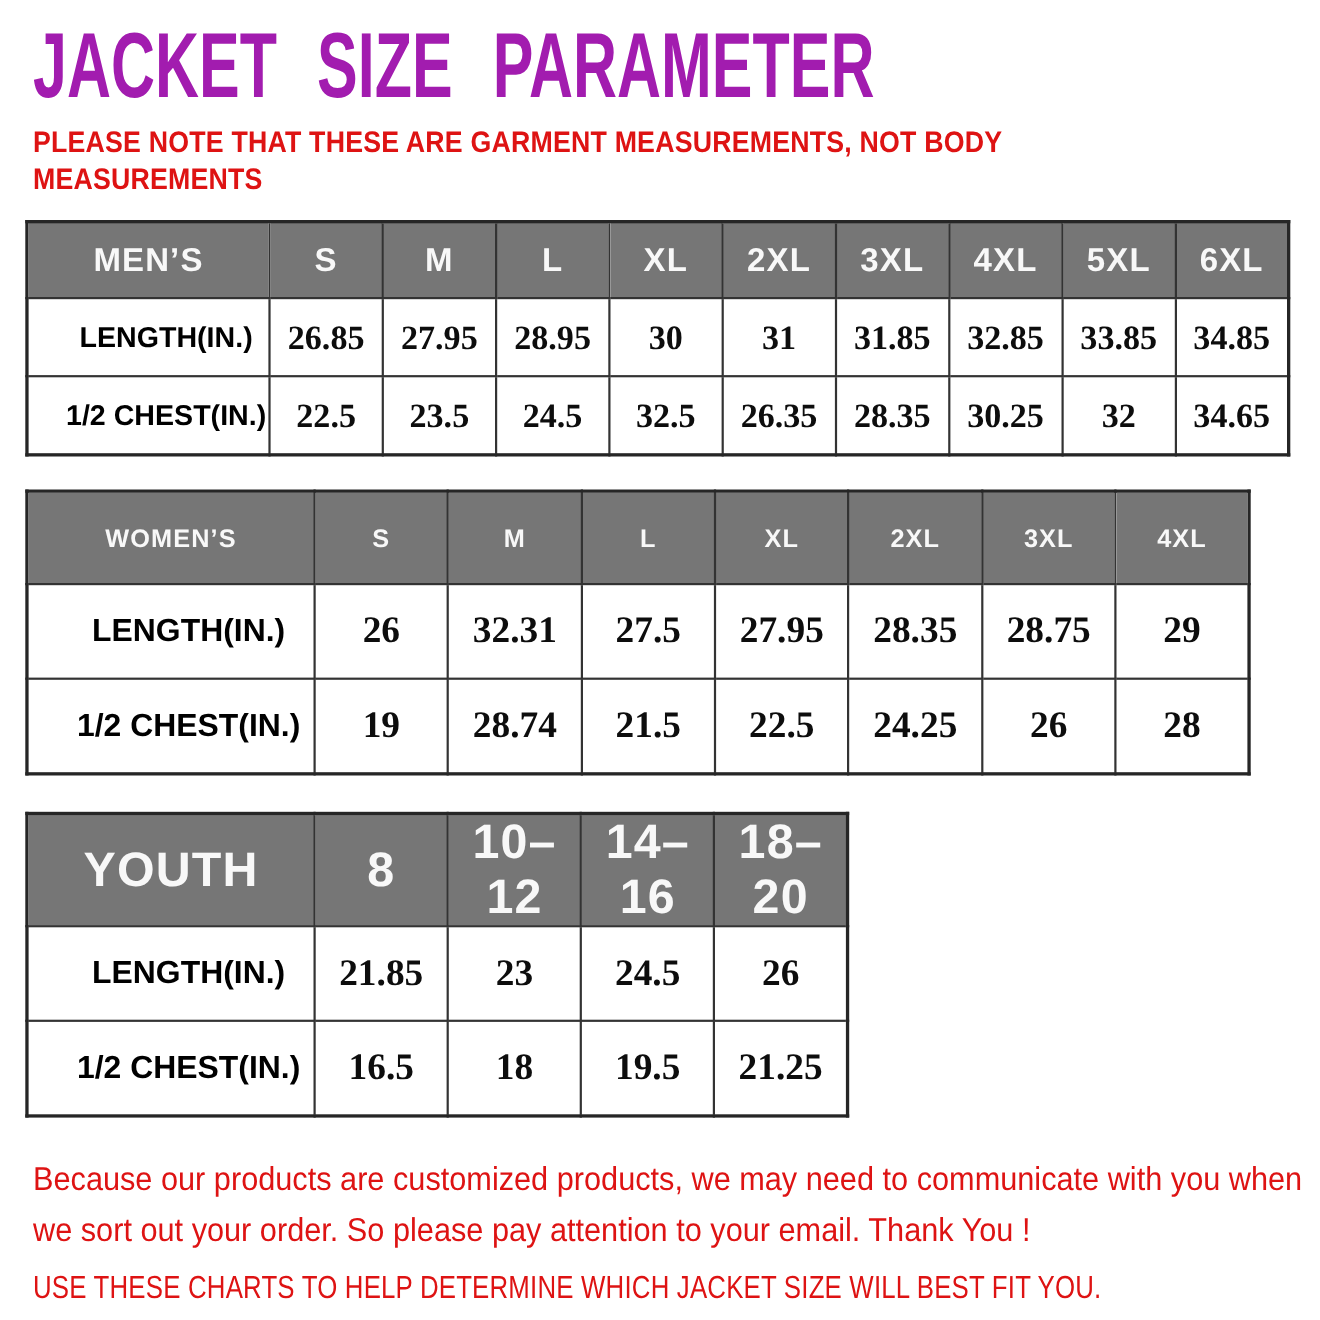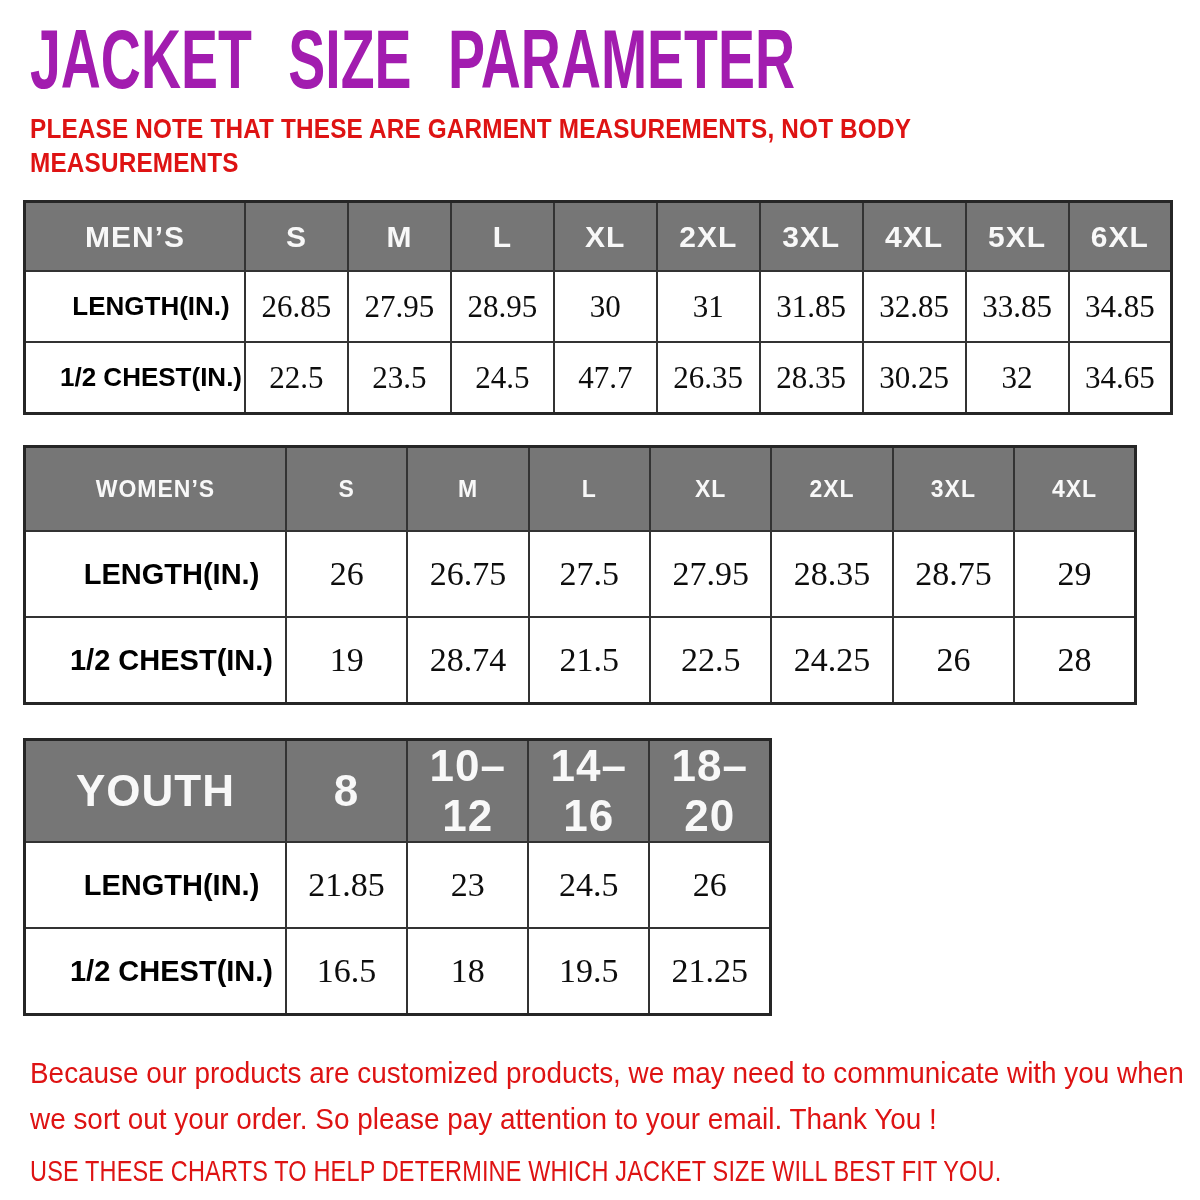--- a/index.html
+++ b/index.html
@@ -66,21 +66,21 @@
     text-align: center;
   }
   table.size-table tbody th {
     background: #ffffff;
     color: #000000;
     font-weight: bold;
     padding-left: 32px;
   }
   table.size-table td {
     font-family: "Liberation Serif", serif;
-    font-weight: normal;
+    font-weight: bold;
     color: #0d0d0d;
   }
   
   .tbl-mens { width: 1150px; }
   .tbl-mens th:first-child, .tbl-mens tbody th { width: 218px; }
   .tbl-mens thead th { height: 67px; font-size: 30px; }
   .tbl-mens tbody th { height: 69px; font-size: 26px; }
   .tbl-mens td { font-size: 31px; }
   
   .tbl-womens { width: 1114px; }
@@ -150,21 +150,21 @@
           <td>31.85</td>
           <td>32.85</td>
           <td>33.85</td>
           <td>34.85</td>
         </tr>
         <tr>
           <th scope="row">1/2 CHEST(IN.)</th>
           <td>22.5</td>
           <td>23.5</td>
           <td>24.5</td>
-          <td>47.7</td>
+          <td>32.5</td>
           <td>26.35</td>
           <td>28.35</td>
           <td>30.25</td>
           <td>32</td>
           <td>34.65</td>
         </tr>
       </tbody>
     </table>
   </div>
 
@@ -179,21 +179,21 @@
           <th>XL</th>
           <th>2XL</th>
           <th>3XL</th>
           <th>4XL</th>
         </tr>
       </thead>
       <tbody>
         <tr>
           <th scope="row">LENGTH(IN.)</th>
           <td>26</td>
-          <td>26.75</td>
+          <td>32.31</td>
           <td>27.5</td>
           <td>27.95</td>
           <td>28.35</td>
           <td>28.75</td>
           <td>29</td>
         </tr>
         <tr>
           <th scope="row">1/2 CHEST(IN.)</th>
           <td>19</td>
           <td>28.74</td>

